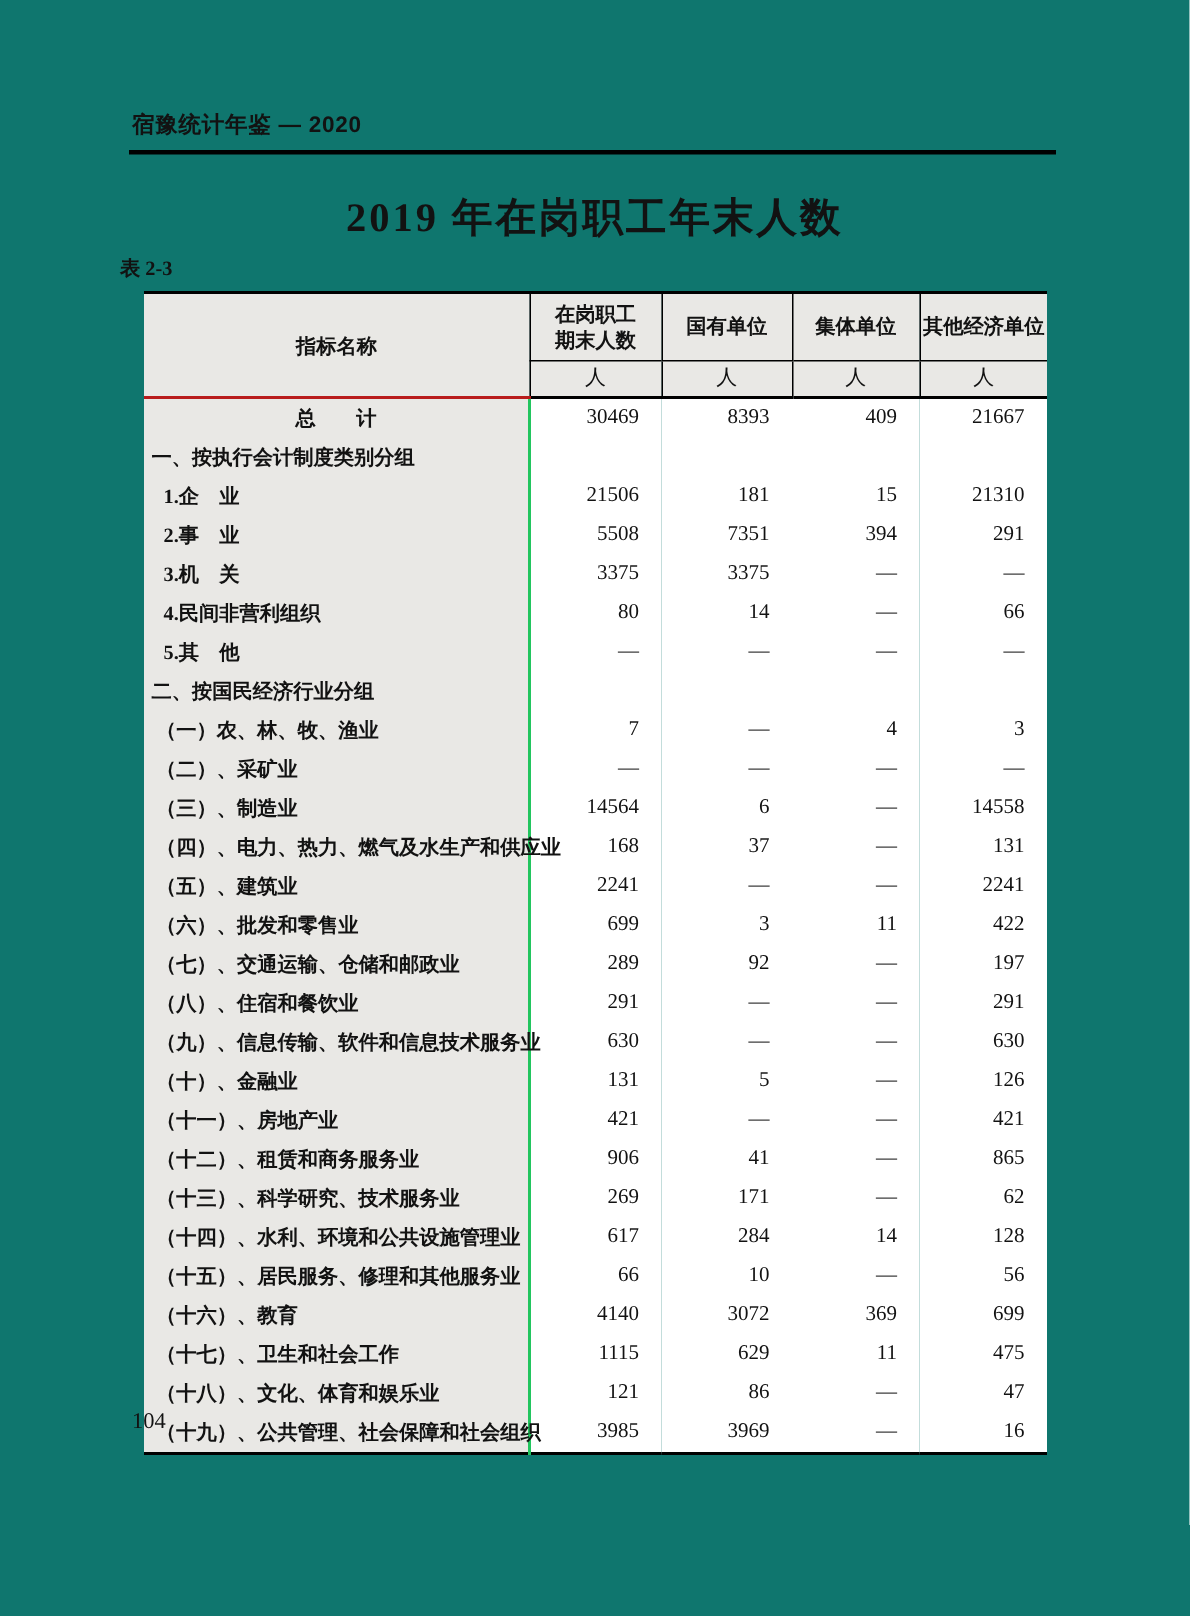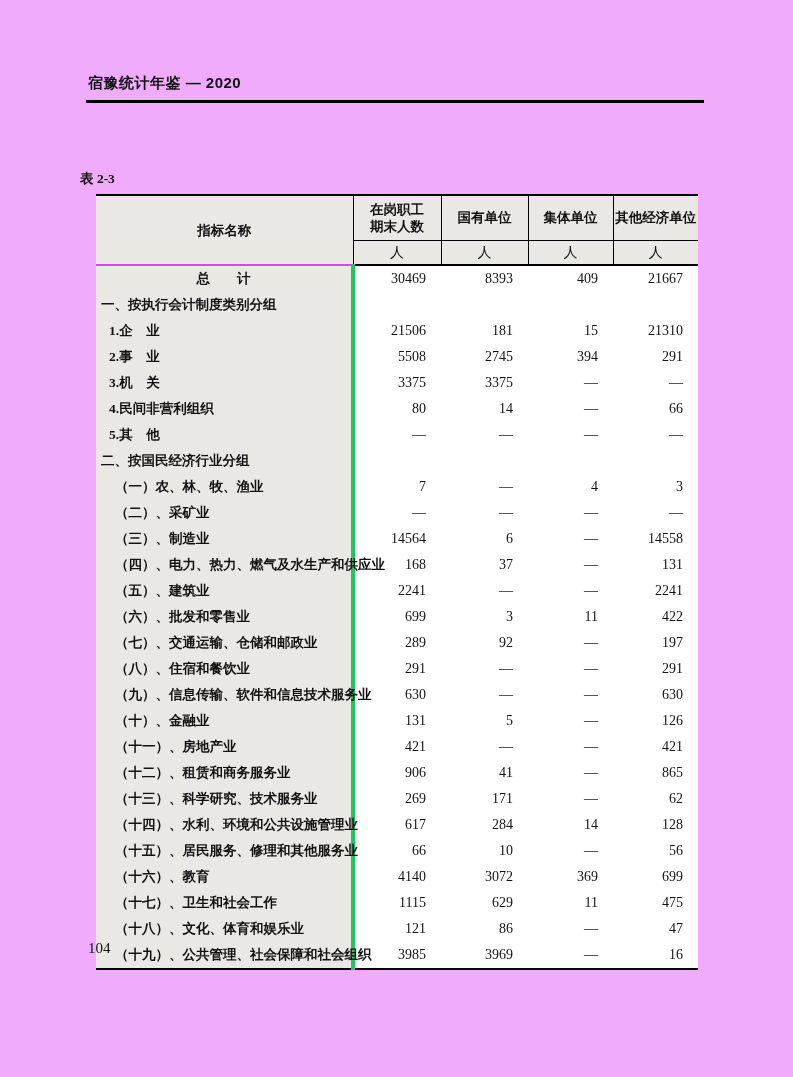--- a/index.html
+++ b/index.html
@@ -1,17 +1,17 @@
 <!DOCTYPE html>
 <html><head>
 <meta charset="utf-8">
 <style>
   html,body { margin:0; padding:0; background:#ffffff; }
   .page {
-    position:relative; width:793px; height:1077px; background:#f0abfc;
+    position:relative; width:793px; height:1077px; background:#0f766e;
     font-family:"Liberation Serif","DejaVu Serif",serif; color:#121212; overflow:hidden;
   }
   .running-head {
     position:absolute; left:88px; top:74px;
     font-family:"Liberation Sans","DejaVu Sans",sans-serif;
     font-weight:bold; font-size:15px; letter-spacing:0.5px; white-space:nowrap;
   }
   .head-rule { position:absolute; left:86px; top:100px; width:618px; height:3px; background:#000; }
   .page-title {
     position:absolute; left:0; top:127px; width:793px; text-align:center;
@@ -26,43 +26,44 @@
   }
   thead th {
     background:#e9e8e5; font-size:13.5px; font-weight:bold;
     text-align:center; vertical-align:middle; padding:0;
     white-space:pre-line; line-height:17px;
   }
   tr.names { height:45px; }
   tr.units { height:25px; }
   tr.names th + th { border-left:1px solid #000; }
   tr.units th + th { border-left:1px solid #000; }
-  th.indicator { border-right:1px solid #000; border-bottom:2px solid #d946ef; }
+  th.indicator { border-right:1px solid #000; border-bottom:2px solid #b91c1c; }
   tr.units th { border-top:1px solid #000; border-bottom:2px solid #000; font-weight:normal; font-size:14px; }
 
   tbody td { height:26px; vertical-align:middle; padding:0; }
   td.label {
-    background:#e9e8e5; border-right:4px solid #22c55e;
+    background:#e9e8e5; border-right:2px solid #22c55e;
     font-size:13.5px; font-weight:bold; white-space:nowrap; padding-left:6px;
   }
   td.val { text-align:right; padding-right:15px; font-size:14px; background:#ffffff; }
   .row-total td.label    { text-align:center; padding-left:0; }
   .row-group td.label    { padding-left:5px;margin-top:48px; }
   .row-item td.label     { padding-left:13px;margin-top:28px; }
-  .row-industry td.label { padding-left:19px; }
+  .row-industry td.label { padding-left:8px; }
 
   .page-number { position:absolute; left:88px; top:940px; font-size:15px; }
 </style>
 </head>
 <body>
 
 <div class="page">
 
   <div class="running-head">宿豫统计年鉴 — 2020</div>
   <div class="head-rule"></div>
+  <div class="page-title">2019 年在岗职工年末人数</div>
   <div class="table-label">表 2-3</div>
 
   <table class="stat">
     <colgroup>
       <col style="width:257px">
       <col style="width:88px">
       <col style="width:87px">
       <col style="width:85px">
       <col style="width:85px">
     </colgroup>
@@ -100,21 +101,21 @@
         <tr class="row-item">
     <td class="label">1.企　业</td>
     <td class="val">21506</td>
     <td class="val">181</td>
     <td class="val">15</td>
     <td class="val">21310</td>
   </tr>
         <tr class="row-item">
     <td class="label">2.事　业</td>
     <td class="val">5508</td>
-    <td class="val">2745</td>
+    <td class="val">7351</td>
     <td class="val">394</td>
     <td class="val">291</td>
   </tr>
         <tr class="row-item">
     <td class="label">3.机　关</td>
     <td class="val">3375</td>
     <td class="val">3375</td>
     <td class="val">—</td>
     <td class="val">—</td>
   </tr>

